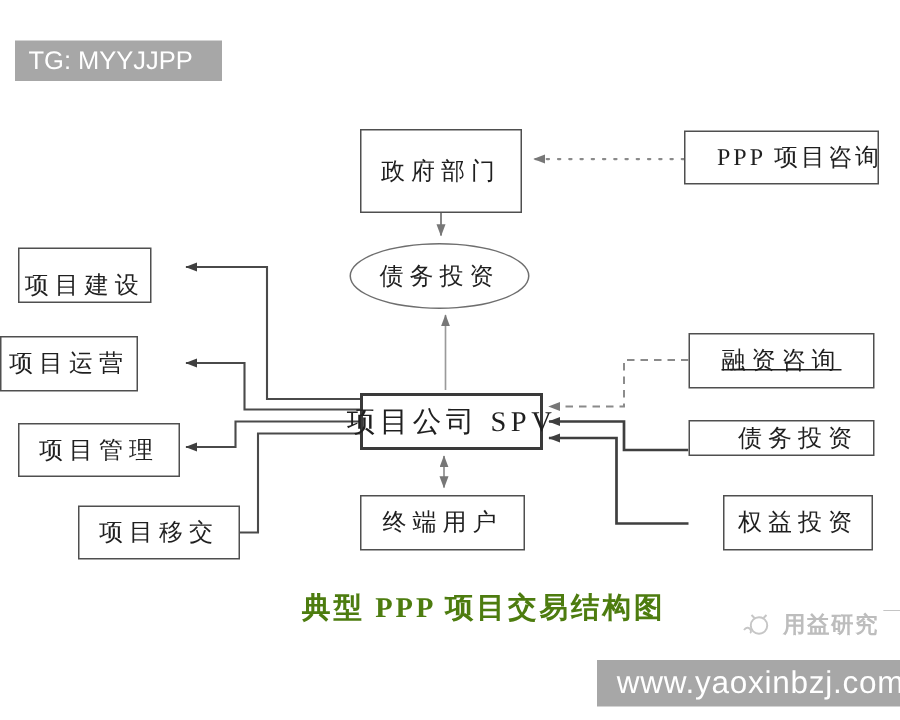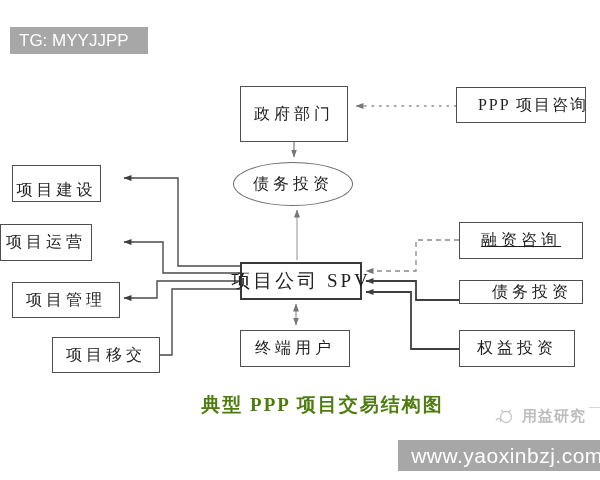--- a/index.html
+++ b/index.html
@@ -124,21 +124,21 @@
   </div>
 
   <div class="node" style="left:459px;top:222px;width:124px;height:37px;text-decoration:underline;">
     <span>融资咨询</span>
   </div>
 
   <div class="node" style="left:459px;top:280px;width:124px;height:24px;padding-left:22px;">
     <span>债务投资</span>
   </div>
 
-  <div class="node" style="left:459px;top:330px;width:116px;height:37px;align-items:center;">
+  <div class="node" style="left:482px;top:330px;width:100px;height:37px;align-items:center;">
     <span>权益投资</span>
   </div>
 
   <div class="caption">典型 PPP 项目交易结构图</div>
 
   <div class="watermark">
     <svg width="24" height="18" viewBox="0 0 24 18">
       <g fill="none" stroke="#c6c6c6" stroke-width="1.3">
         <circle cx="13" cy="9" r="5.5"></circle>
         <path d="M3,12 C6,8 9,13 7,14"></path>

